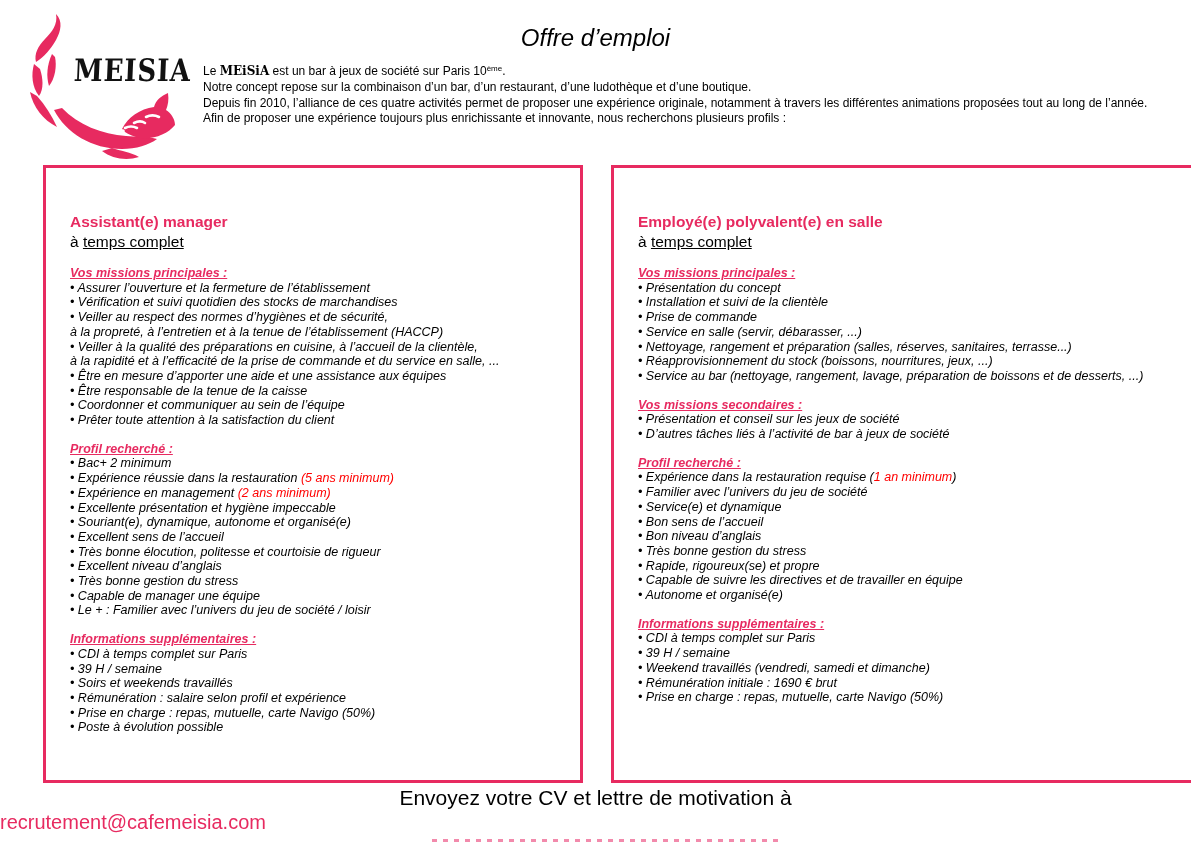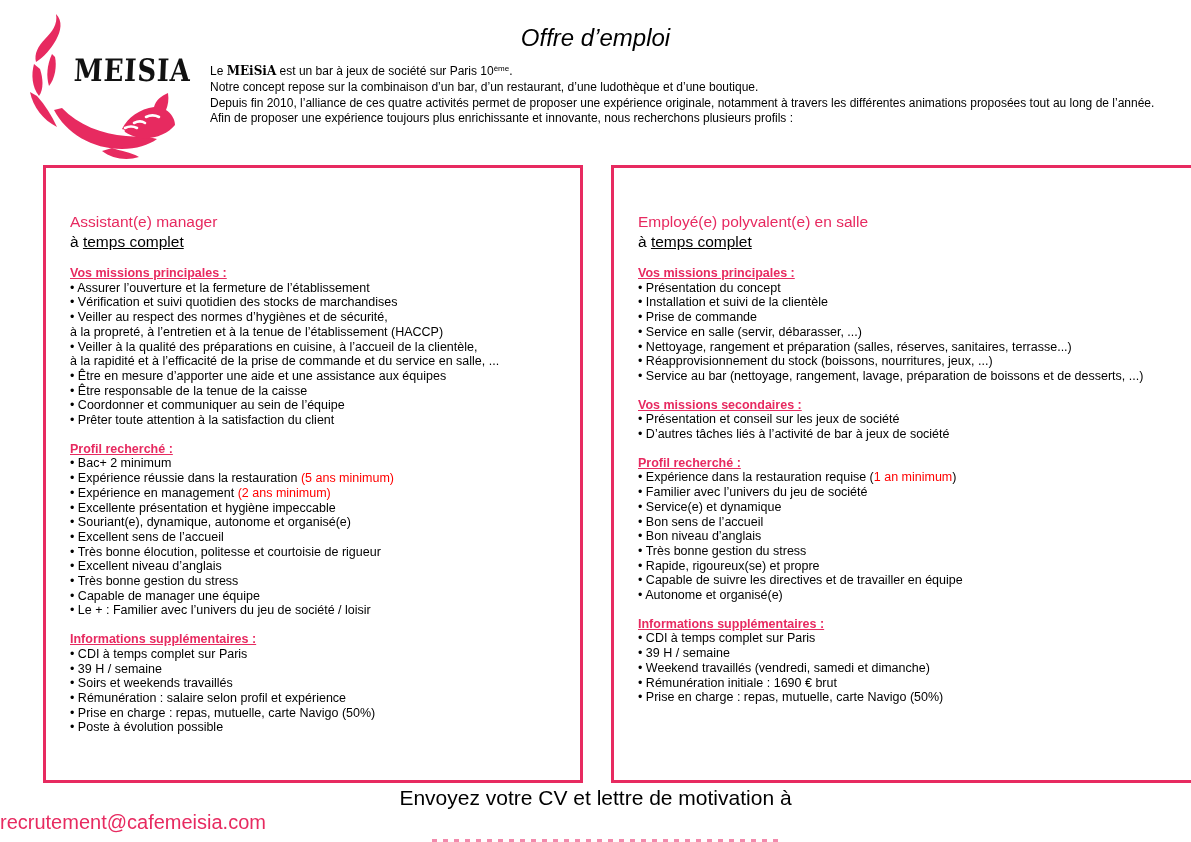--- a/index.html
+++ b/index.html
@@ -17,34 +17,34 @@
   .logo-text{
     position:absolute;left:56px;top:40px;
     font-family:"DejaVu Serif",serif;font-weight:bold;font-size:31px;
     letter-spacing:1px;transform:scaleX(.84) skewX(-3deg);transform-origin:0 50%;
     color:#111;white-space:nowrap;
   }
   .page-title{
     position:absolute;left:0;right:0;top:24px;text-align:center;
     font-size:24px;font-weight:400;margin:0;font-style:italic;
   }
-  .intro{position:absolute;left:210px;top:61px;width:960px;font-size:12px;line-height:15.8px;}
+  .intro{position:absolute;left:203px;top:61px;width:960px;font-size:12px;line-height:15.8px;}
   .intro .b{font-weight:bold;font-family:"DejaVu Serif",serif;}
   .sup{font-size:8px;vertical-align:4px;}
   
   .job-box{
     position:absolute;top:165px;height:618px;background:#fff;
     border:3px solid var(--pink);box-sizing:border-box;
     padding:44px 24px 0 24px;
   }
   #col0{left:43px;width:540px;}
   #col1{left:611px;width:649px;}
-  .job-title{color:var(--pink);font-weight:normal;font-size:15.5px;line-height:20px;margin:0;}
+  .job-title{color:var(--pink);font-weight:bold;font-size:15.5px;line-height:20px;margin:0;}
   .job-subtitle{font-size:15.5px;line-height:20px;margin:0 0 13px 0;}
-  .section{margin-top:14px;}
+  .section{margin-top:14px;font-style:italic;}
   .section-heading{
     color:var(--pink);font-weight:bold;font-size:12.5px;line-height:14.7px;
     text-decoration:underline;margin:0;
   }
   .line{font-size:12.5px;line-height:14.7px;}
   .red{color:var(--red);}
   .u{text-decoration:underline;}
   
   .footer-cta{position:absolute;left:0;right:0;top:786px;text-align:center;font-size:21px;}
   .footer-email{

